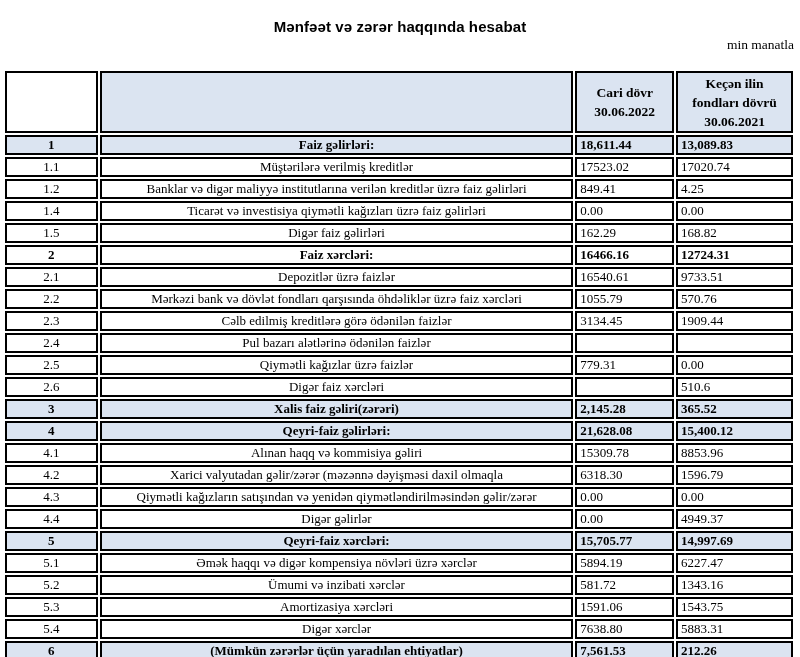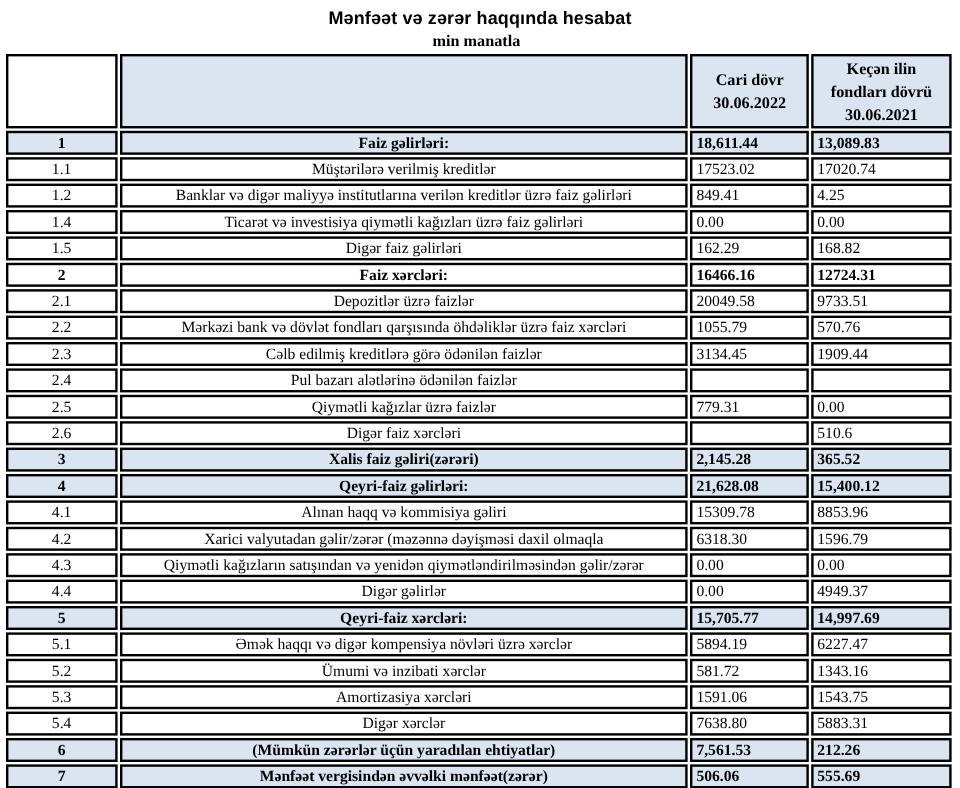--- a/index.html
+++ b/index.html
@@ -10,30 +10,30 @@
     font-family: "Liberation Serif", serif;
     color: #000;
     overflow: hidden;
   }
   .page { width: 800px; height: 657px; position: relative; }
   .report-title {
     text-align: center;
     font-family: "Liberation Sans", sans-serif;
     font-weight: bold;
     font-size: 15px;
-    padding-top: 7px;
+    padding-top: 18px;
     letter-spacing: 0.1px;
   }
   .unit-note {
-    text-align: center;
-    font-weight: bold;
+    text-align: right;
+    font-weight: normal;
     font-size: 13.5px;
     padding-right: 6px;
     margin-top: 2px;
-    margin-bottom: 1px;
+    margin-bottom: 16px;
   }
   table.report {
     border-collapse: separate;
     border-spacing: 2px;
     table-layout: fixed;
     margin-left: 3px;
     width: 792px;
   }
   table.report th, table.report td {
     border: 2px solid #000;
@@ -128,21 +128,21 @@
         </tr>
         <tr class="b">
           <td class="num">2</td>
           <td class="desc">Faiz xərcləri:</td>
           <td class="val">16466.16</td>
           <td class="val">12724.31</td>
         </tr>
         <tr>
           <td class="num">2.1</td>
           <td class="desc">Depozitlər üzrə faizlər</td>
-          <td class="val">20049.58</td>
+          <td class="val">16540.61</td>
           <td class="val">9733.51</td>
         </tr>
         <tr>
           <td class="num">2.2</td>
           <td class="desc">Mərkəzi bank və dövlət fondları qarşısında öhdəliklər üzrə faiz xərcləri</td>
           <td class="val">1055.79</td>
           <td class="val">570.76</td>
         </tr>
         <tr>
           <td class="num">2.3</td>

